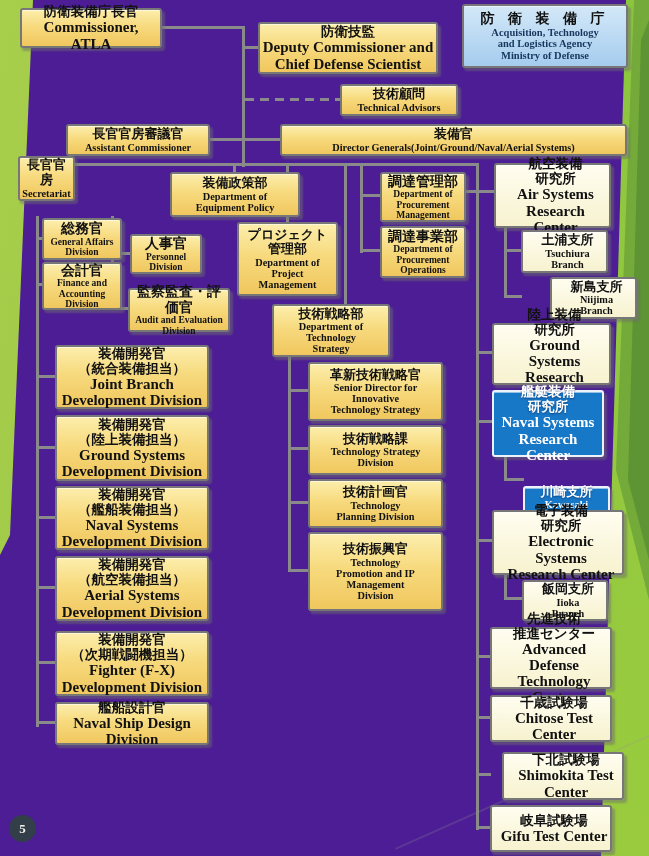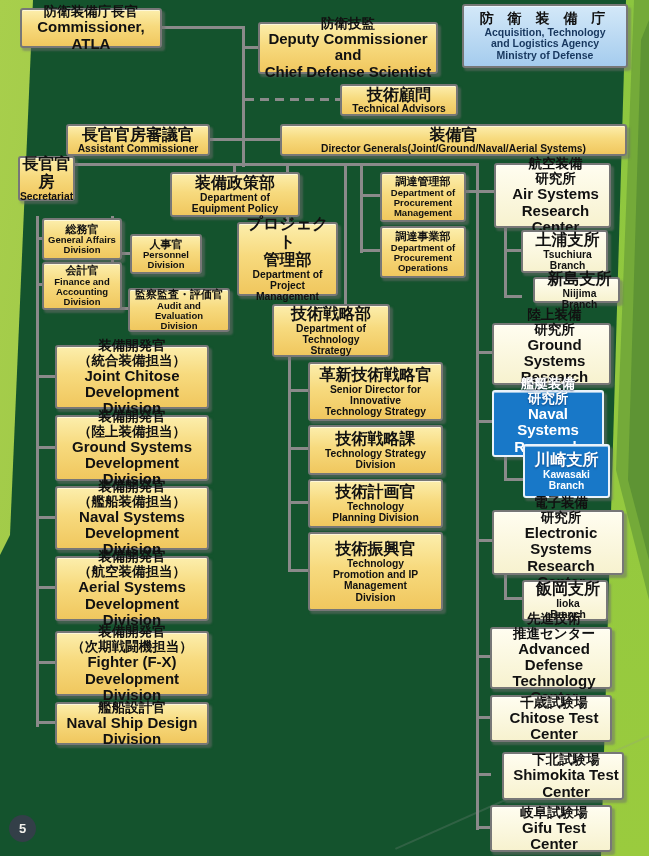--- a/index.html
+++ b/index.html
@@ -1,19 +1,19 @@
 <!DOCTYPE html>
 <html><head>
 <meta charset="utf-8">
 <style>
   html,body{margin:0;padding:0;background:#e8e8e8;}
   #slide{
     position:relative;width:649px;height:856px;margin:0 auto;
-    background:#14532d;overflow:hidden;
-    font-family:Liberation Sans, sans-serif;
+    background:#4c1d95;overflow:hidden;
+    font-family:Liberation Serif, serif;
   }
   .bgshape{position:absolute;inset:0;z-index:0;}
   .green-left{
     background:linear-gradient(100deg,#A8CF4C 0%,#84B83B 80%);
     clip-path:polygon(0 0,33px 0,10px 535px,0 555px);
   }
   .green-right-base{
     background:linear-gradient(180deg,#8CC63F 0%,#9ACB3E 100%);
     clip-path:polygon(626px 0,649px 0,649px 856px,601px 856px);
   }
@@ -47,23 +47,23 @@
   .bluebox{background:#1878C8;border-color:#EAF2FA;color:#fff;}
   .bluebox .jp{color:#fff;text-shadow:0 1px 2px rgba(0,20,70,.55);}
   .bluebox .en{color:#fff;}
   .agency{background:linear-gradient(180deg,#D3E8F8 0%,#A5CCEE 100%);}
   .agency .jp{font-size:14px;letter-spacing:5px;white-space:nowrap;}
   .agency .en{color:#17375E;font-size:10.5px;}
   .jp{font-weight:bold;line-height:1.12;white-space:pre-line;}
   .en{font-weight:bold;line-height:1.08;white-space:pre-line;}
   .t-lg .jp{font-size:13.5px;}
   .t-lg .en{font-size:15px;}
-  .t-md .jp{font-size:16px;}
+  .t-md .jp{font-size:13px;}
   .t-md .en{font-size:10.3px;}
-  .t-sm .jp{font-size:11px;}
+  .t-sm .jp{font-size:14px;}
   .t-sm .en{font-size:9.5px;}
   .page-badge{
     position:absolute;left:9px;top:815px;width:27px;height:27px;border-radius:50%;
     background:#333F48;color:#F2F1EC;display:flex;align-items:center;justify-content:center;
     font-size:13px;font-weight:bold;z-index:3;
   }
 </style>
 </head>
 <body>
 
@@ -244,21 +244,21 @@
     <div class="jp">技術振興官</div>
     <div class="en">Technology
 Promotion and IP
 Management
 Division</div>
   </div>
 
   <div class="box gold t-lg" style="left:55px;top:345px;width:154px;height:64px">
     <div class="jp">装備開発官
 （統合装備担当）</div>
-    <div class="en">Joint Chitose
+    <div class="en">Joint Branch
 Development Division</div>
   </div>
 
   <div class="box gold t-lg" style="left:55px;top:415px;width:154px;height:66px">
     <div class="jp">装備開発官
 （陸上装備担当）</div>
     <div class="en">Ground Systems
 Development Division</div>
   </div>
 
@@ -294,41 +294,41 @@
     <div class="en">Air Systems
 Research Center</div>
   </div>
 
   <div class="box cream t-md" style="left:521px;top:230px;width:87px;height:43px">
     <div class="jp">土浦支所</div>
     <div class="en">Tsuchiura
 Branch</div>
   </div>
 
-  <div class="box cream t-md" style="left:533px;top:277px;width:87px;height:26px">
+  <div class="box cream t-md" style="left:550px;top:277px;width:87px;height:42px">
     <div class="jp">新島支所</div>
     <div class="en">Niijima
 Branch</div>
   </div>
 
   <div class="box cream t-lg" style="left:492px;top:323px;width:119px;height:62px">
     <div class="jp">陸上装備
 研究所</div>
     <div class="en">Ground Systems
 Research Center</div>
   </div>
 
   <div class="box bluebox t-lg" style="left:492px;top:390px;width:112px;height:67px">
     <div class="jp">艦艇装備
 研究所</div>
     <div class="en">Naval Systems
 Research Center</div>
   </div>
 
-  <div class="box bluebox t-md" style="left:523px;top:444px;width:87px;height:54px">
+  <div class="box bluebox t-md" style="left:523px;top:486px;width:87px;height:34px">
     <div class="jp">川崎支所</div>
     <div class="en">Kawasaki
 Branch</div>
   </div>
 
   <div class="box cream t-lg" style="left:492px;top:510px;width:132px;height:65px">
     <div class="jp">電子装備
 研究所</div>
     <div class="en">Electronic Systems
 Research Center</div>

